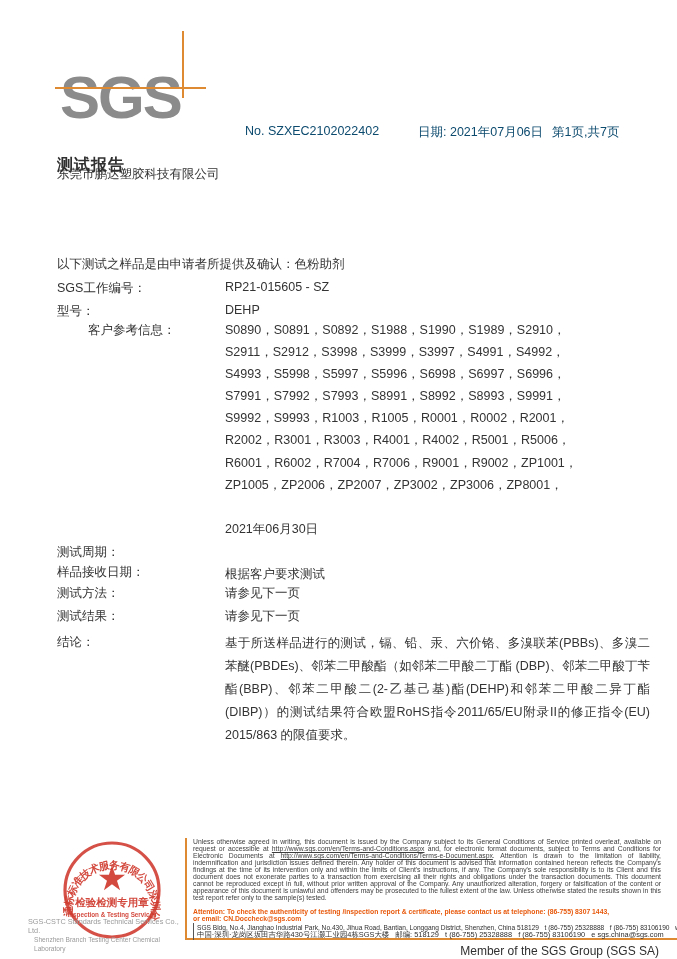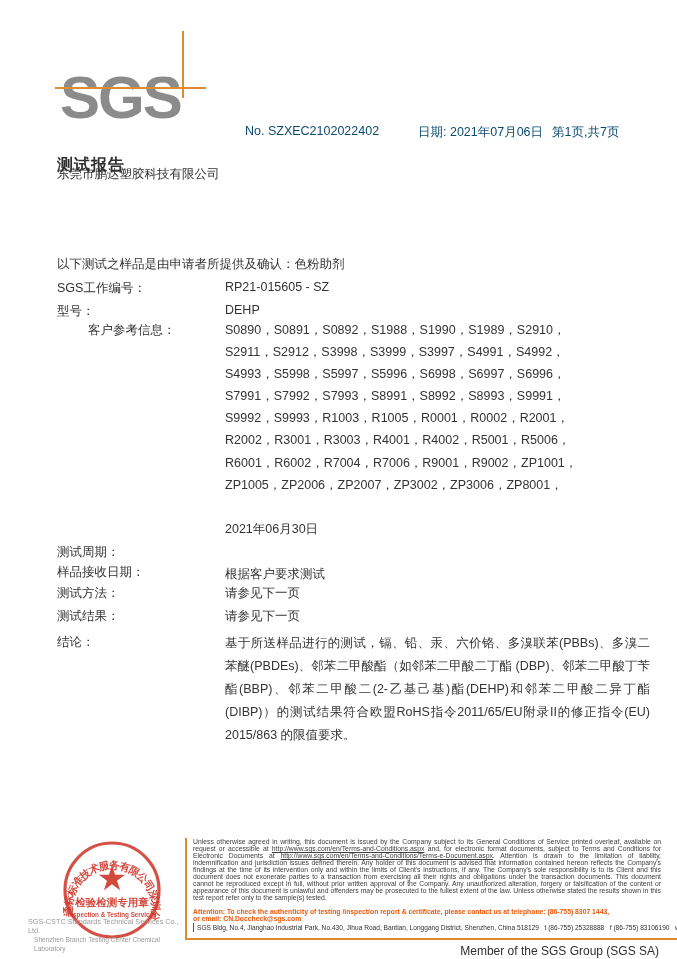--- a/index.html
+++ b/index.html
@@ -110,16 +110,17 @@
 
   <div class="abs legal" style="left:193px;top:838px;width:468px;">
     <span>Unless otherwise agreed in writing, this document is issued by the Company subject to its General Conditions of Service printed overleaf, available on request or accessible at </span><u>http://www.sgs.com/en/Terms-and-Conditions.aspx</u><span> and, for electronic format documents, subject to Terms and Conditions for Electronic Documents at </span><u>http://www.sgs.com/en/Terms-and-Conditions/Terms-e-Document.aspx</u><span>. Attention is drawn to the limitation of liability, indemnification and jurisdiction issues defined therein. Any holder of this document is advised that information contained hereon reflects the Company's findings at the time of its intervention only and within the limits of Client's instructions, if any. The Company's sole responsibility is to its Client and this document does not exonerate parties to a transaction from exercising all their rights and obligations under the transaction documents. This document cannot be reproduced except in full, without prior written approval of the Company. Any unauthorized alteration, forgery or falsification of the content or appearance of this document is unlawful and offenders may be prosecuted to the fullest extent of the law. Unless otherwise stated the results shown in this test report refer only to the sample(s) tested.</span>
   </div>
   <div class="abs attention" style="left:193px;top:908px;width:468px;">
     <div>Attention: To check the authenticity of testing /inspection report &amp; certificate, please contact us at telephone: (86-755) 8307 1443,</div>
     <div>or email: CN.Doccheck@sgs.com</div>
   </div>
 
   <div class="abs addr" style="left:193px;top:923px;width:470px;">SGS Bldg, No.4, Jianghao Industrial Park, No.430, Jihua Road, Bantian, Longgang District, Shenzhen, China 518129   t (86-755) 25328888   f (86-755) 83106190   www.sgsgroup.com.cn</div>
+  <div class="abs addr" style="left:193px;top:930px;width:470px;font-size:7.4px;line-height:10px;">中国·深圳·龙岗区坂田吉华路430号江灏工业园4栋SGS大楼   邮编: 518129   t (86-755) 25328888   f (86-755) 83106190   e sgs.china@sgs.com</div>
 
   <div class="abs member" style="right:18px;top:944px;">Member of the SGS Group (SGS SA)</div>
 
 </div>
 
 </body></html>

